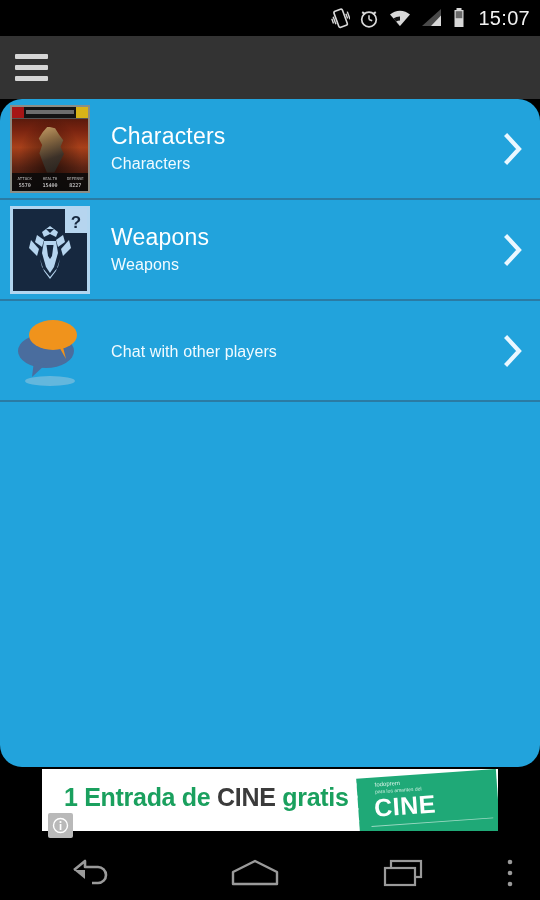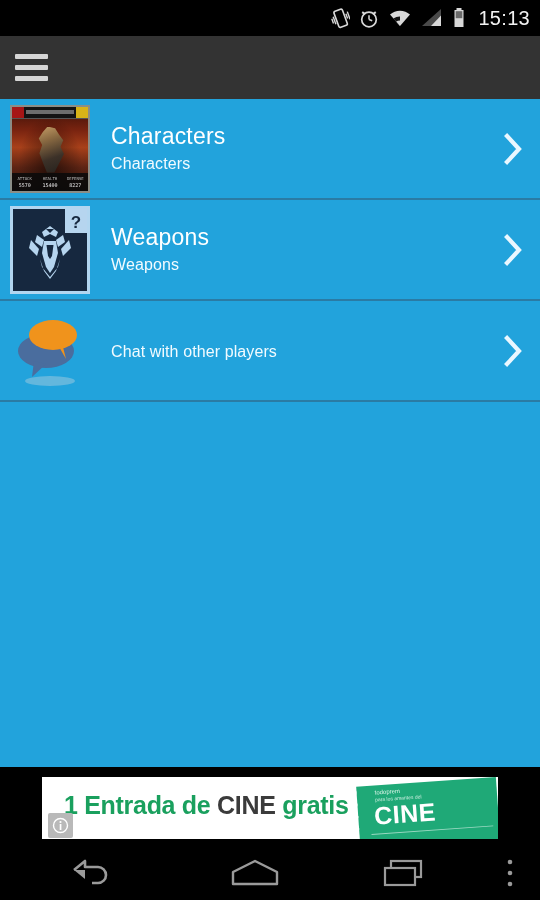--- a/index.html
+++ b/index.html
@@ -77,20 +77,21 @@
   }
 
   
   #content {
     position: absolute;
     top: 99px; left: 0;
     width: 540px;
     height: 668px;
     background: #22a3dc;
     overflow: hidden;
+    border-radius: 22px;
   }
   .list-row {
     position: relative;
     height: 101px;
     display: flex;
     align-items: center;
     border-bottom: 2px solid #2a7ba4;
     box-sizing: border-box;
     cursor: pointer;
   }
@@ -204,21 +205,21 @@
   
   #ad-area {
     position: absolute;
     top: 767px; left: 0;
     width: 540px;
     height: 78px;
     background: #000;
   }
   #ad-banner {
     position: absolute;
-    left: 42px; top: 10px;
+    left: 42px; top: 2px;
     width: 456px;
     height: 62px;
     background: #ffffff;
     overflow: hidden;
   }
   #ad-text {
     position: absolute;
     left: 22px; top: 14px;
     font-size: 25px;
     font-weight: bold;
@@ -352,21 +353,21 @@
     </span>
 
     <span class="sb-icon">
       <svg width="14" height="22" viewBox="0 0 14 22">
         <rect x="4.5" y="1" width="5" height="2" fill="#d8d8d8"></rect>
         <rect x="2.5" y="3" width="9" height="17" fill="#d8d8d8"></rect>
         <rect x="3.7" y="4.2" width="6.6" height="7" fill="#6a6a6a"></rect>
       </svg>
     </span>
 
-    <span id="status-clock">15:13</span>
+    <span id="status-clock">15:07</span>
   </div>
 
   <div id="action-bar">
     <div id="hamburger-button">
       <div class="bar"></div>
       <div class="bar"></div>
       <div class="bar"></div>
     </div>
   </div>
 

